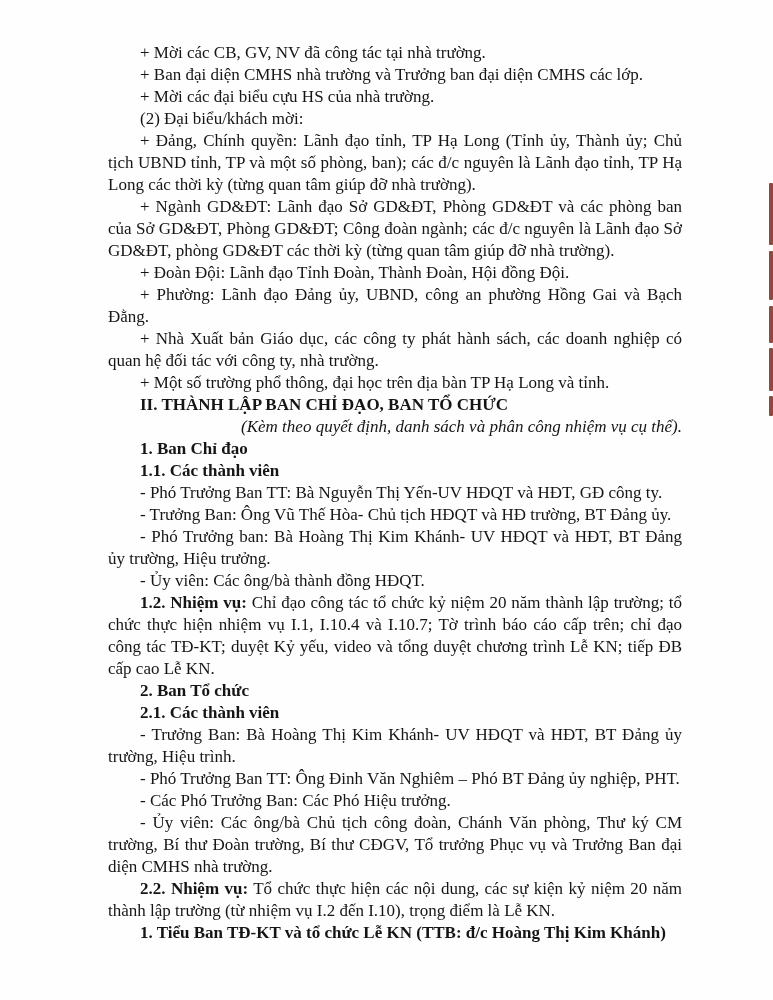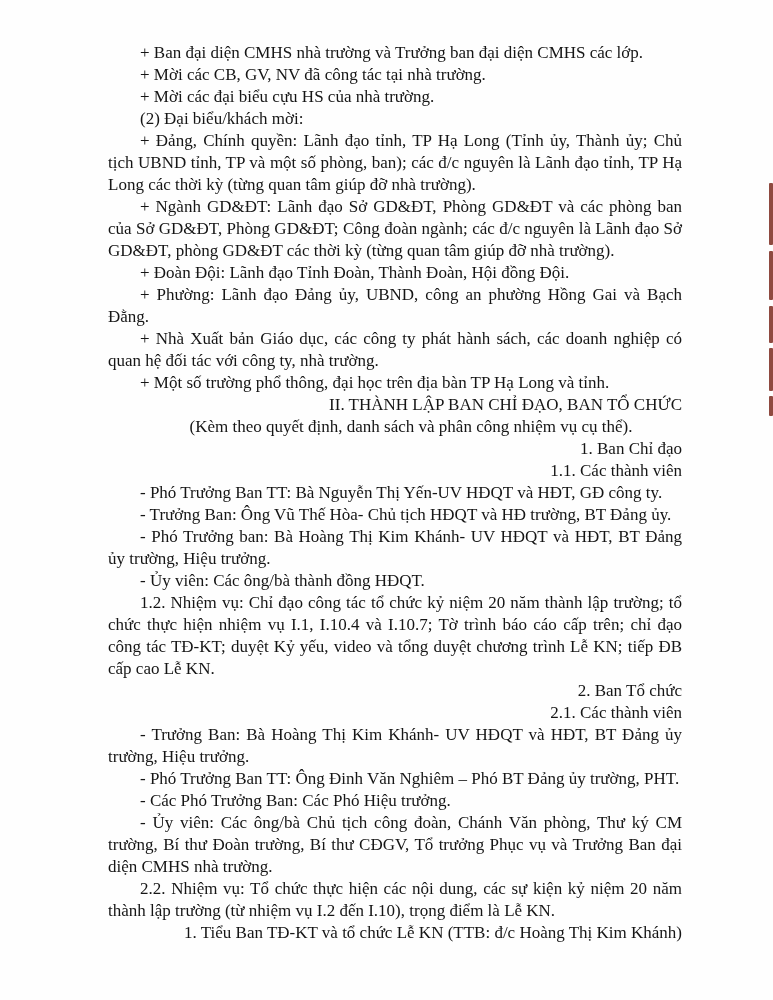--- a/index.html
+++ b/index.html
@@ -19,63 +19,64 @@
     color: #151515;
     font-size: 17px;
     line-height: 22px;
   }
   p.para {
     margin: 0;
     text-indent: 32px;
     text-align: justify;
   }
   p.heading {
-    font-weight: normal;
+    font-weight: bold;
+    text-align: left;
+  }
+  p.italic {
+    font-style: italic;
     text-align: right;
   }
-  p.italic {
-    text-align: center;
-  }
-  p.para b { font-weight: normal; margin-top: 11px; }
+  p.para b { font-weight: bold; margin-top: 11px; }
   .edge-marks { position: absolute; top: 0; right: 0; width: 6px; height: 1000px; }
   .edge-mark {
     position: absolute;
     right: 0;
     width: 4px;
     border-radius: 1px;
     opacity: 0.85;
   }
 </style>
 </head>
 <body>
 
 <div class="page">
+    <p class="para normal">+ Mời các CB, GV, NV đã công tác tại nhà trường.</p>
     <p class="para normal">+ Ban đại diện CMHS nhà trường và Trưởng ban đại diện CMHS các lớp.</p>
-    <p class="para normal">+ Mời các CB, GV, NV đã công tác tại nhà trường.</p>
     <p class="para normal">+ Mời các đại biểu cựu HS của nhà trường.</p>
     <p class="para normal">(2) Đại biểu/khách mời:</p>
     <p class="para normal">+ Đảng, Chính quyền: Lãnh đạo tỉnh, TP Hạ Long (Tỉnh ủy, Thành ủy; Chủ tịch UBND tỉnh, TP và một số phòng, ban); các đ/c nguyên là Lãnh đạo tỉnh, TP Hạ Long các thời kỳ (từng quan tâm giúp đỡ nhà trường).</p>
     <p class="para normal">+ Ngành GD&amp;ĐT: Lãnh đạo Sở GD&amp;ĐT, Phòng GD&amp;ĐT và các phòng ban của Sở GD&amp;ĐT, Phòng GD&amp;ĐT; Công đoàn ngành; các đ/c nguyên là Lãnh đạo Sở GD&amp;ĐT, phòng GD&amp;ĐT các thời kỳ (từng quan tâm giúp đỡ nhà trường).</p>
     <p class="para normal">+ Đoàn Đội: Lãnh đạo Tỉnh Đoàn, Thành Đoàn, Hội đồng Đội.</p>
     <p class="para normal">+ Phường: Lãnh đạo Đảng ủy, UBND, công an phường Hồng Gai và Bạch Đằng.</p>
     <p class="para normal">+ Nhà Xuất bản Giáo dục, các công ty phát hành sách, các doanh nghiệp có quan hệ đối tác với công ty, nhà trường.</p>
     <p class="para normal">+ Một số trường phổ thông, đại học trên địa bàn TP Hạ Long và tỉnh.</p>
     <p class="para heading">II. THÀNH LẬP BAN CHỈ ĐẠO, BAN TỔ CHỨC</p>
     <p class="para italic">(Kèm theo quyết định, danh sách và phân công nhiệm vụ cụ thể).</p>
     <p class="para heading">1. Ban Chỉ đạo</p>
     <p class="para heading">1.1. Các thành viên</p>
     <p class="para normal">- Phó Trưởng Ban TT: Bà Nguyễn Thị Yến-UV HĐQT và HĐT, GĐ công ty.</p>
     <p class="para normal">- Trưởng Ban: Ông Vũ Thế Hòa- Chủ tịch HĐQT và HĐ trường, BT Đảng ủy.</p>
     <p class="para normal">- Phó Trưởng ban: Bà Hoàng Thị Kim Khánh- UV HĐQT và HĐT, BT Đảng ủy trường, Hiệu trưởng.</p>
     <p class="para normal">- Ủy viên: Các ông/bà thành đồng HĐQT.</p>
     <p class="para leadbold"><b>1.2. Nhiệm vụ:</b><span> Chỉ đạo công tác tổ chức kỷ niệm 20 năm thành lập trường; tổ chức thực hiện nhiệm vụ I.1, I.10.4 và I.10.7; Tờ trình báo cáo cấp trên; chỉ đạo công tác TĐ-KT; duyệt Kỷ yếu, video và tổng duyệt chương trình Lễ KN; tiếp ĐB cấp cao Lễ KN.</span></p>
     <p class="para heading">2. Ban Tổ chức</p>
     <p class="para heading">2.1. Các thành viên</p>
-    <p class="para normal">- Trưởng Ban: Bà Hoàng Thị Kim Khánh- UV HĐQT và HĐT, BT Đảng ủy trường, Hiệu trưởng.</p>
-    <p class="para normal">- Phó Trưởng Ban TT: Ông Đinh Văn Nghiêm – Phó BT Đảng ủy trường, PHT.</p>
+    <p class="para normal">- Trưởng Ban: Bà Hoàng Thị Kim Khánh- UV HĐQT và HĐT, BT Đảng ủy trường, Hiệu trình.</p>
+    <p class="para normal">- Phó Trưởng Ban TT: Ông Đinh Văn Nghiêm – Phó BT Đảng ủy nghiệp, PHT.</p>
     <p class="para normal">- Các Phó Trưởng Ban: Các Phó Hiệu trưởng.</p>
     <p class="para normal">- Ủy viên: Các ông/bà Chủ tịch công đoàn, Chánh Văn phòng, Thư ký CM trường, Bí thư Đoàn trường, Bí thư CĐGV, Tổ trưởng Phục vụ và Trưởng Ban đại diện CMHS nhà trường.</p>
     <p class="para leadbold"><b>2.2. Nhiệm vụ:</b><span> Tổ chức thực hiện các nội dung, các sự kiện kỷ niệm 20 năm thành lập trường (từ nhiệm vụ I.2 đến I.10), trọng điểm là Lễ KN.</span></p>
     <p class="para heading">1. Tiểu Ban TĐ-KT và tổ chức Lễ KN (TTB: đ/c Hoàng Thị Kim Khánh)</p>
   </div>
 <div class="edge-marks">
     <div class="edge-mark" style="top: 183px; height: 62px; background: rgb(123, 42, 31);"></div>
     <div class="edge-mark" style="top: 251px; height: 49px; background: rgb(123, 42, 31);"></div>
     <div class="edge-mark" style="top: 306px; height: 37px; background: rgb(123, 42, 31);"></div>
     <div class="edge-mark" style="top: 348px; height: 43px; background: rgb(123, 42, 31);"></div>

